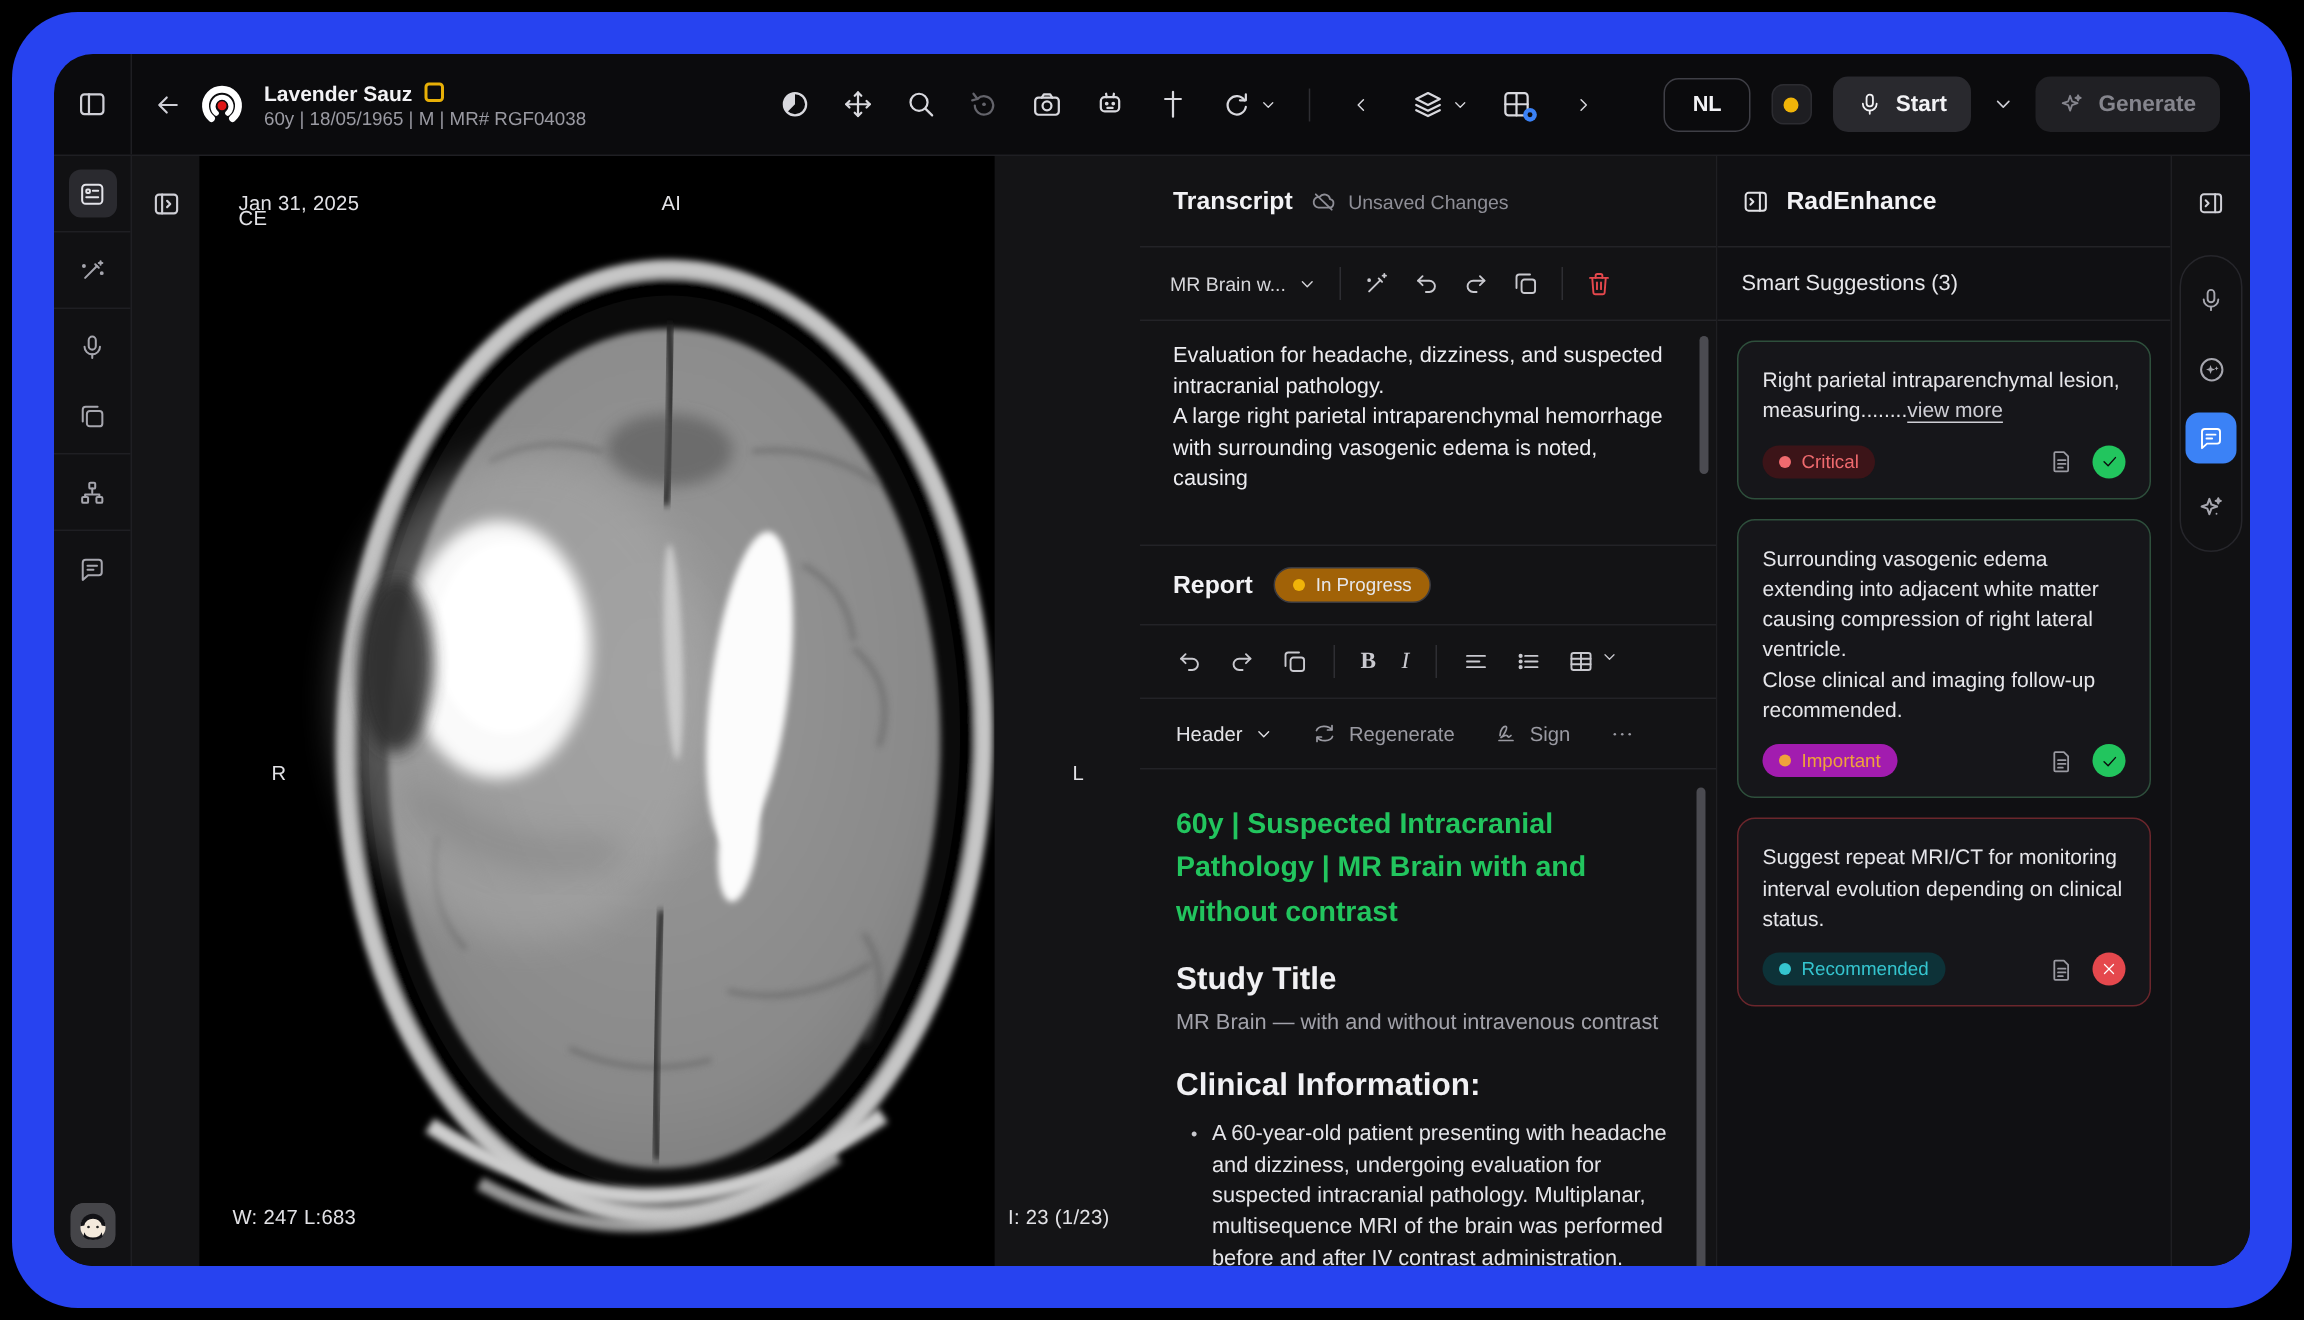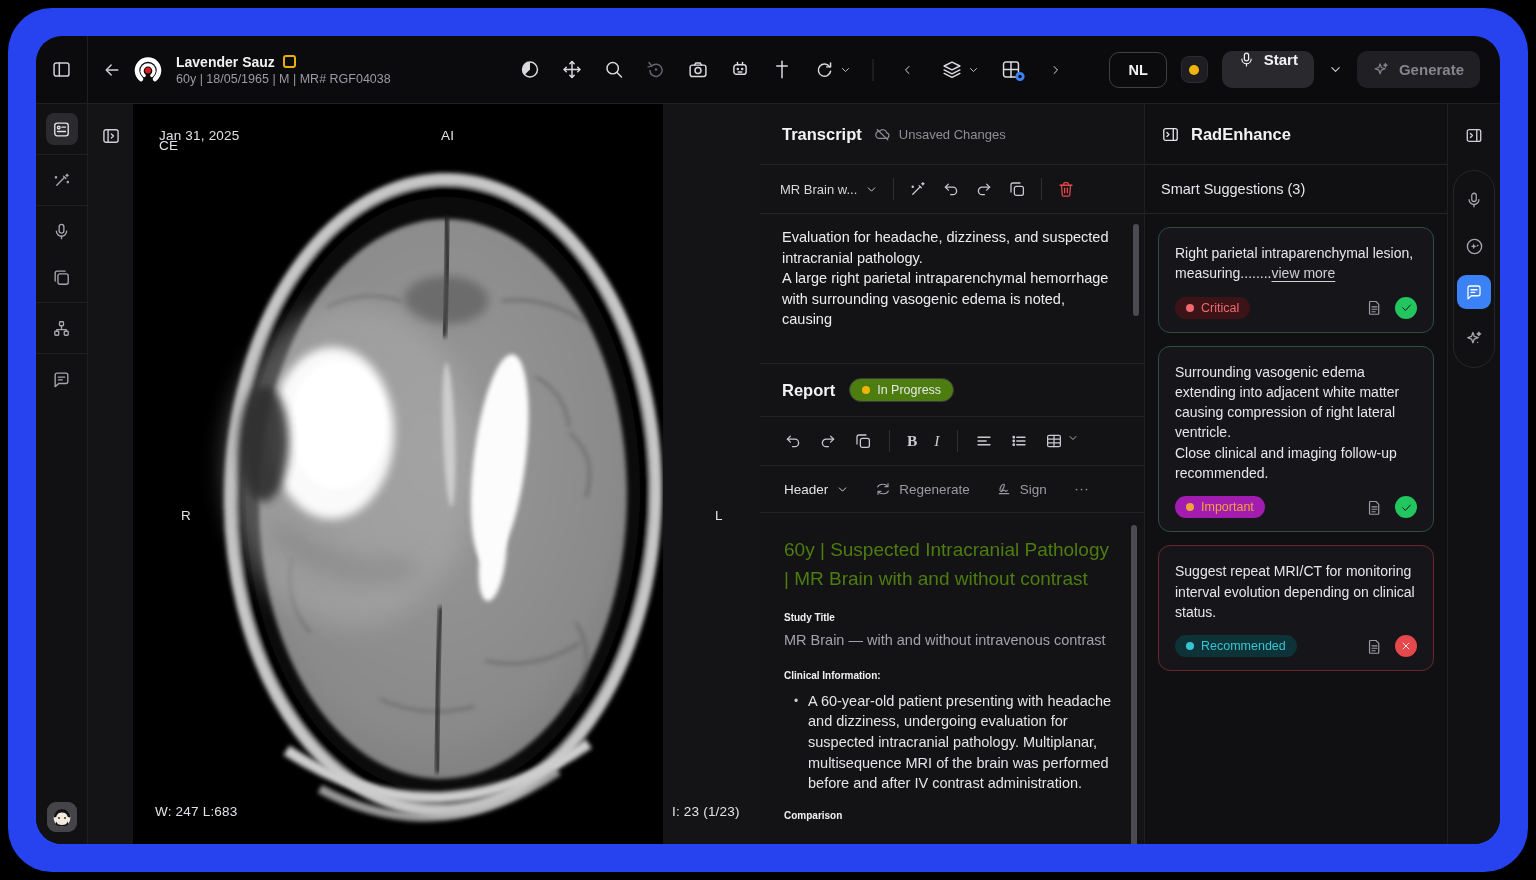--- a/index.html
+++ b/index.html
@@ -27,21 +27,21 @@
     display:flex; align-items:center; gap:21px; color:#d9d9de; }
   .tb-center .btn-ic { background:none; border:none; color:#d9d9de; cursor:pointer; display:flex; align-items:center; }
   .circ { width:26px; height:26px; border-radius:50%; background:#242428; display:flex; align-items:center; justify-content:center; }
   .tb-right { margin-left:auto; display:flex; align-items:center; gap:14px; padding-right:20px; }
   .btn-nl { height:36px; padding:0 18px; border:1px solid #3f3f46; border-radius:10px; background:transparent;
     color:#f2f2f5; font-size:14.5px; font-weight:700; cursor:pointer; }
   .chip-dot { width:27px; height:27px; border-radius:8px; background:#1e1e22; border:1px solid #2c2c31;
     display:flex; align-items:center; justify-content:center; cursor:pointer; }
   .chip-dot i { width:10px; height:10px; border-radius:50%; background:#f0b409; }
   .btn-start { height:37px; padding:0 16px; border:none; border-radius:10px; background:#29292e; color:#f2f2f5;
-    font-size:15px; font-weight:700; display:flex; align-items:flex-start; gap:9px; cursor:pointer; }
+    font-size:15px; font-weight:700; display:flex; align-items:center; gap:9px; cursor:pointer; }
   .btn-chev { background:none; border:none; color:#cfcfd6; cursor:pointer; }
   .btn-generate { height:37px; padding:0 16px; border:none; border-radius:10px; background:#202024; color:#85858d;
     font-size:15px; font-weight:700; display:flex; align-items:center; gap:9px; cursor:pointer; }
 
   
   .main { flex:1; display:flex; min-height:0; }
 
   
   .lrail { width:52px; border-right:1px solid #1f1f23; background:#111113; display:flex; flex-direction:column; align-items:center; }
   .lgroup { width:100%; display:flex; flex-direction:column; align-items:center; padding:9px 0; border-bottom:1px solid #1f1f23; gap:14px; }
@@ -62,32 +62,32 @@
   .p-title { font-size:16.5px; font-weight:700; color:#f2f2f5; }
   .unsaved { display:flex; align-items:center; gap:8px; color:#8e8e96; font-size:13px; }
   .t-toolbar { height:49px; flex:0 0 auto; display:flex; align-items:center; gap:15px; padding:0 20px; border-bottom:1px solid #232327; color:#c9c9cf; }
   .t-select { display:flex; align-items:center; gap:8px; background:none; border:none; color:#d6d6da; font-size:13px; cursor:pointer; }
   .tbtn { background:none; border:none; color:#c9c9cf; cursor:pointer; display:flex; }
   .tbtn.red { color:#e5484d; }
   .t-text { height:150px; flex:0 0 auto; padding:13px 26px 0 22px; border-bottom:1px solid #232327; position:relative; overflow:hidden;
     font-size:14.5px; line-height:1.42; color:#ececf0; }
   .sthumb { position:absolute; right:5px; width:6px; border-radius:3px; background:#4b4b51; }
   .r-head { height:53px; flex:0 0 auto; display:flex; align-items:center; gap:14px; padding:0 22px; border-bottom:1px solid #232327; }
-  .badge-prog { display:flex; align-items:center; gap:7px; border:1px solid #3a3a40; background:#4d7c0f; border-radius:999px;
+  .badge-prog { display:flex; align-items:center; gap:7px; border:1px solid #3a3a40; background:#a16207; border-radius:999px;
     padding:4px 12px; font-size:12.5px; color:#e6e6ea; }
   .badge-prog i { width:8px; height:8px; border-radius:50%; background:#f0b409; }
   .r-format { height:49px; flex:0 0 auto; display:flex; align-items:center; gap:17px; padding:0 24px; border-bottom:1px solid #232327; color:#c9c9cf; }
   .fmt-b { font-weight:700; font-size:15.5px; font-family:"Liberation Serif", serif; }
   .fmt-i { font-style:italic; font-size:15.5px; font-family:"Liberation Serif", serif; }
   .r-actions { height:47px; flex:0 0 auto; display:flex; align-items:center; gap:26px; padding:0 24px; border-bottom:1px solid #232327; }
   .act { background:none; border:none; color:#9a9aa2; font-size:13.5px; display:flex; align-items:center; gap:8px; cursor:pointer; }
   .act.first { color:#e2e2e6; }
   .r-content { flex:1; min-height:0; overflow:hidden; padding:22px 30px 0 24px; position:relative; }
-  .r-title { font-size:19px; font-weight:400; color:#4d7c0f; line-height:1.55; }
-  .r-h { font-size:10px; font-weight:700; color:#f0f0f3; margin-top:18px; }
+  .r-title { font-size:19px; font-weight:700; color:#22c55e; line-height:1.55; }
+  .r-h { font-size:21px; font-weight:700; color:#f0f0f3; margin-top:18px; }
   .r-gray { font-size:14.5px; color:#a2a2aa; margin-top:9px; }
   .r-bullets { margin-top:10px; padding-left:24px; font-size:14.5px; color:#e4e4e8; line-height:1.42; }
   .r-bullets li { list-style:none; position:relative; }
   .r-bullets li::before { content:"•"; position:absolute; left:-14px; color:#c9c9cf; font-size:12px; top:2px; }
 
   
   .rpanel { width:302px; background:#101013; display:flex; flex-direction:column; min-height:0; }
   .r-sub { height:49px; flex:0 0 auto; display:flex; align-items:center; padding:0 16px; border-bottom:1px solid #232327;
     font-size:14.5px; color:#e6e6ea; }
   .cards { flex:1; padding:13px 13px; display:flex; flex-direction:column; gap:13px; overflow:hidden; position:relative; }

